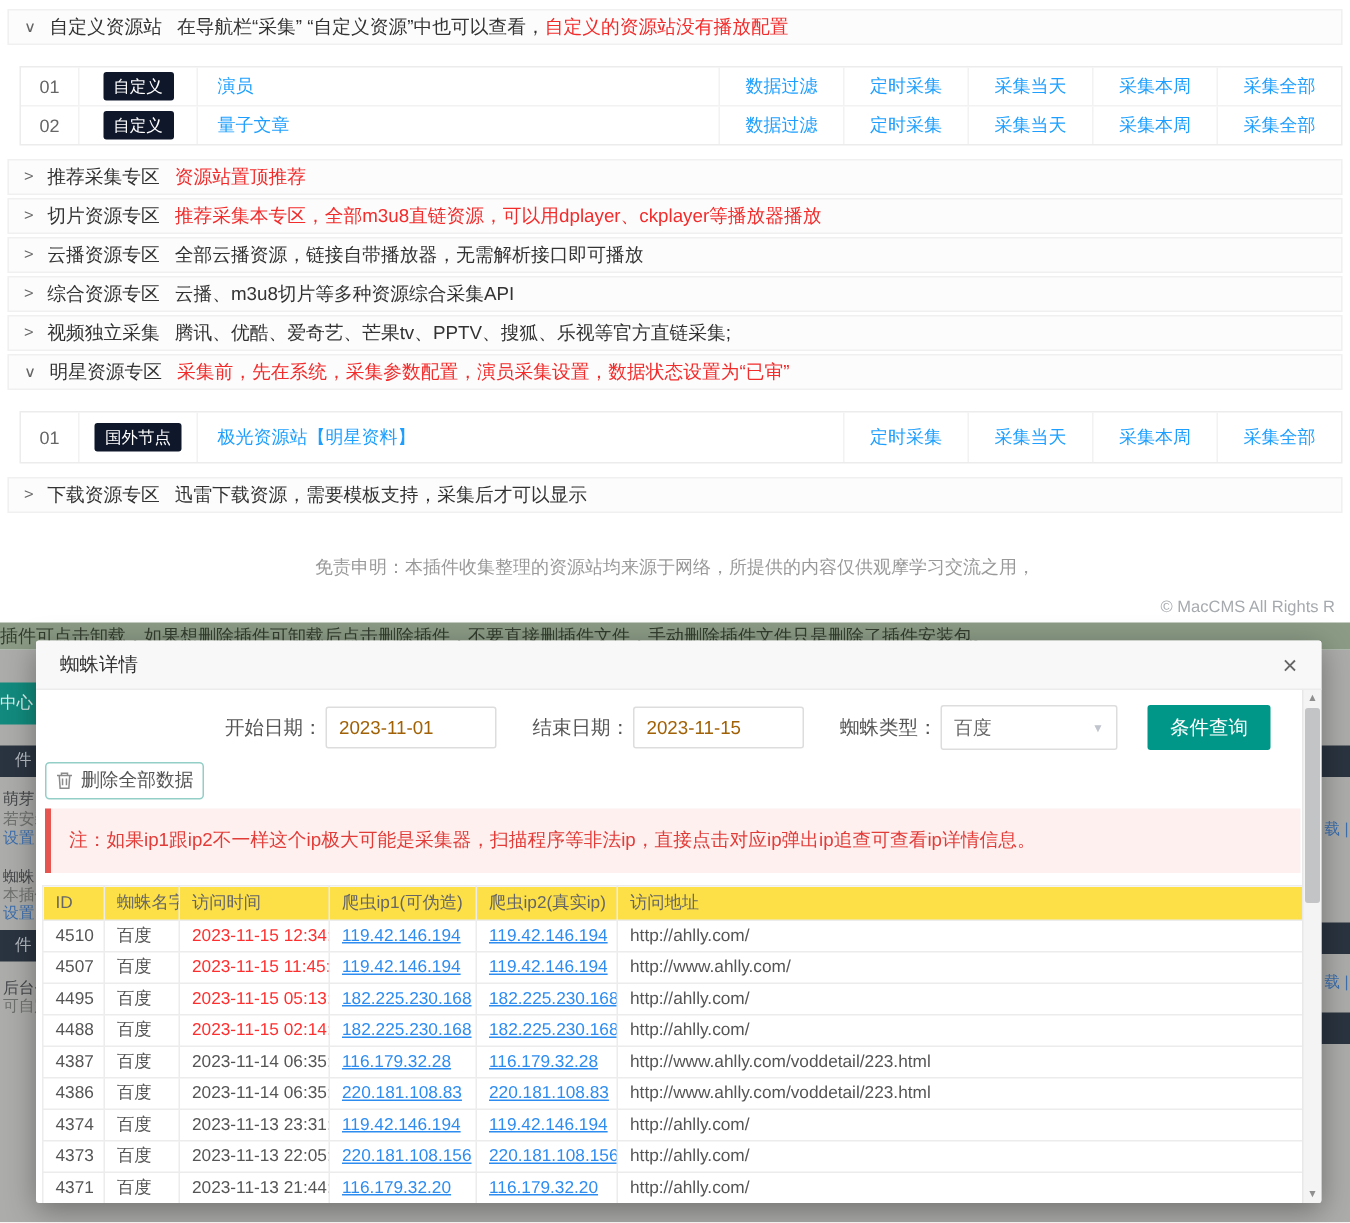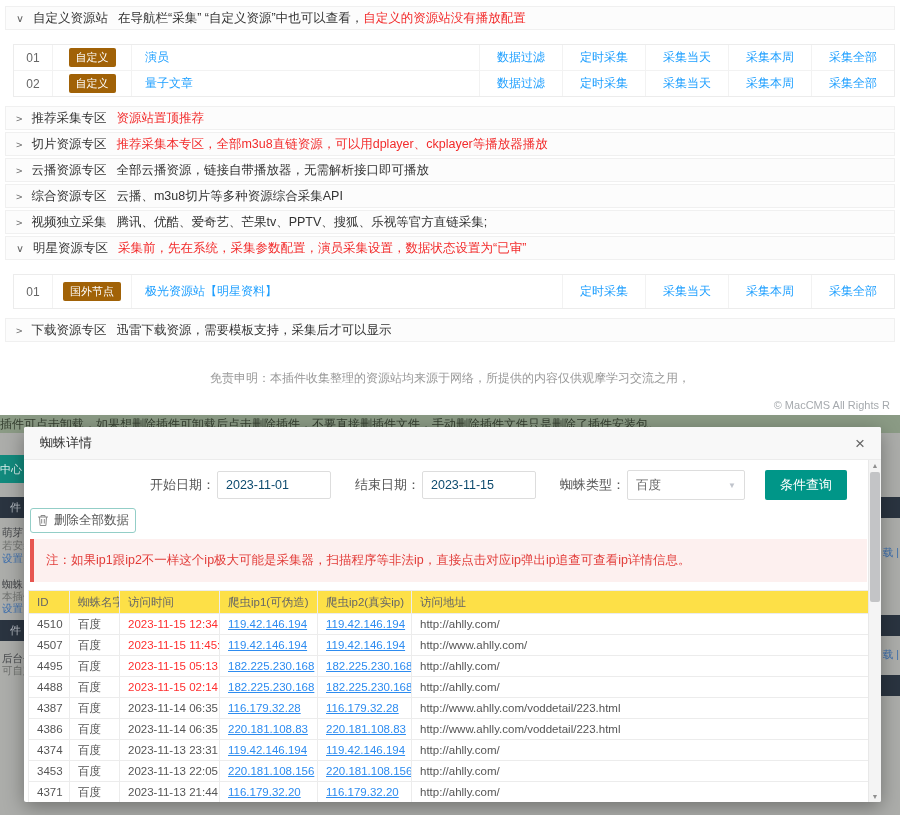--- a/index.html
+++ b/index.html
@@ -12,21 +12,21 @@
   .arrow{color:#666;margin-right:9px;font-size:11px;transform:scaleY(0.9);}
   .sec-title{margin-right:10px;white-space:nowrap;}
   .sec-desc{color:#333;white-space:nowrap;overflow:hidden;}
   .red{color:#f22b2b;}
   .restable{border:1px solid #ececec;margin:14px 0 9px 8px;background:#fff;}
   .res-row{display:flex;align-items:center;height:25px;border-bottom:1px solid #f2f2f2;font-size:12px;color:#555;}
   .res-row:last-child{border-bottom:none;}
   .star .res-row{height:33px;}
   .cell-num{width:38px;text-align:center;color:#666;border-right:1px solid #f2f2f2;align-self:stretch;display:flex;align-items:center;justify-content:center;}
   .cell-badge{width:78px;display:flex;align-items:center;justify-content:center;border-right:1px solid #f2f2f2;align-self:stretch;}
-  .badge{background:#a16207;color:#fff;font-size:11px;padding:2px 7px;border-radius:2px;white-space:nowrap;}
+  .badge{background:#0f172a;color:#fff;font-size:11px;padding:2px 7px;border-radius:2px;white-space:nowrap;}
   .cell-name{flex:1;padding-left:13px;}
   .res-link{color:#1E9FFF;cursor:pointer;text-decoration:none;}
   .cell-link{width:82px;text-align:center;border-left:1px solid #f2f2f2;color:#1E9FFF;align-self:stretch;display:flex;align-items:center;justify-content:center;cursor:pointer;}
   .disclaimer{text-align:center;color:#999;font-size:12px;margin-top:28px;}
   .copyright{position:absolute;right:10px;top:399px;color:#a6aaae;font-size:11px;white-space:nowrap;}
 
   
   .band{position:absolute;left:0;top:415px;width:900px;height:18px;background:#8b9b85;color:#333d2e;font-size:12px;line-height:18px;white-space:nowrap;overflow:hidden;z-index:3;}
   .dim{position:absolute;left:0;top:433px;width:900px;height:382px;background:#acadaa;z-index:2;}
   .frag-teal{position:absolute;left:0;width:24px;height:28px;background:#128a7d;color:#dff0ee;font-size:11px;line-height:28px;text-align:right;padding-right:2px;box-sizing:border-box;overflow:hidden;}
@@ -38,21 +38,21 @@
   .f-gray{color:#6f716f;}
   .f-blue{color:#3d6fae;}
 
   
   .modal{position:absolute;left:24px;top:427px;width:857px;height:375px;background:#fff;border-radius:2px;box-shadow:0 5px 20px rgba(0,0,0,.35);z-index:10;overflow:hidden;}
   .m-head{height:32px;background:#f8f8f8;border-bottom:1px solid #ececec;display:flex;align-items:center;padding:0 16px;font-size:13px;color:#333;box-sizing:content-box;}
   .m-close{margin-left:auto;font-size:17px;color:#666;line-height:1;cursor:pointer;}
   .m-body{position:relative;height:342px;overflow:hidden;}
   .m-form{display:flex;align-items:center;padding:10px 0 6px 0;margin-left:126px;font-size:13px;color:#555;}
   .lbl{white-space:nowrap;}
-  .date{width:96px;height:26px;border:1px solid #ddd;border-radius:2px;padding:0 8px;color:#0c4a6e;font-size:12.5px;margin:0 24px 0 2px;box-sizing:content-box;font-family:inherit;}
+  .date{width:96px;height:26px;border:1px solid #ddd;border-radius:2px;padding:0 8px;color:#a16207;font-size:12.5px;margin:0 24px 0 2px;box-sizing:content-box;font-family:inherit;}
   .sel{width:100px;height:28px;border:1px solid #ddd;border-radius:2px;display:flex;align-items:center;justify-content:space-between;padding:0 8px;color:#666;font-size:12.5px;margin:0 20px 0 2px;cursor:pointer;background:#fff;}
   .sel-arrow{color:#c0c4cc;font-size:8px;}
   .btn-query{height:30px;padding:0 15px;background:#009688;color:#fff;font-size:13px;border:none;border-radius:2px;cursor:pointer;font-family:inherit;}
   .btn-del{height:25px;margin:2px 0 6px 6px;border:1px solid #93cec7;background:#fff;color:#555;font-size:12.5px;padding:0 6px;display:inline-flex;align-items:center;gap:5px;border-radius:3px;cursor:pointer;font-family:inherit;}
   .note{margin:0 14px 8px 6px;background:#fdf0ef;border-left:4px solid #e65550;padding:12px 12px;font-size:12.5px;color:#e23c39;line-height:19px;}
   .spider-table{border-collapse:collapse;width:840px;margin-left:4px;font-size:11.5px;color:#555;table-layout:fixed;}
   .spider-table th,.spider-table td{border:1px solid #ececec;height:20px;line-height:20px;padding:0 0 0 8px;text-align:left;font-weight:normal;overflow:hidden;white-space:nowrap;}
   .spider-table thead th{background:#fde047;color:#666;height:22px;}
   .time-red{color:#ff2e2e;}
   .iplink{color:#2d8cf0;text-decoration:underline;cursor:pointer;}
@@ -279,21 +279,21 @@
             </tr>
             <tr>
               <td>4374</td>
               <td>百度</td>
               <td>2023-11-13 23:31:17</td>
               <td><a class="iplink">119.42.146.194</a></td>
               <td><a class="iplink">119.42.146.194</a></td>
               <td>http://ahlly.com/</td>
             </tr>
             <tr>
-              <td>3453</td>
+              <td>4373</td>
               <td>百度</td>
               <td>2023-11-13 22:05:50</td>
               <td><a class="iplink">220.181.108.156</a></td>
               <td><a class="iplink">220.181.108.156</a></td>
               <td>http://ahlly.com/</td>
             </tr>
             <tr>
               <td>4371</td>
               <td>百度</td>
               <td>2023-11-13 21:44:07</td>

